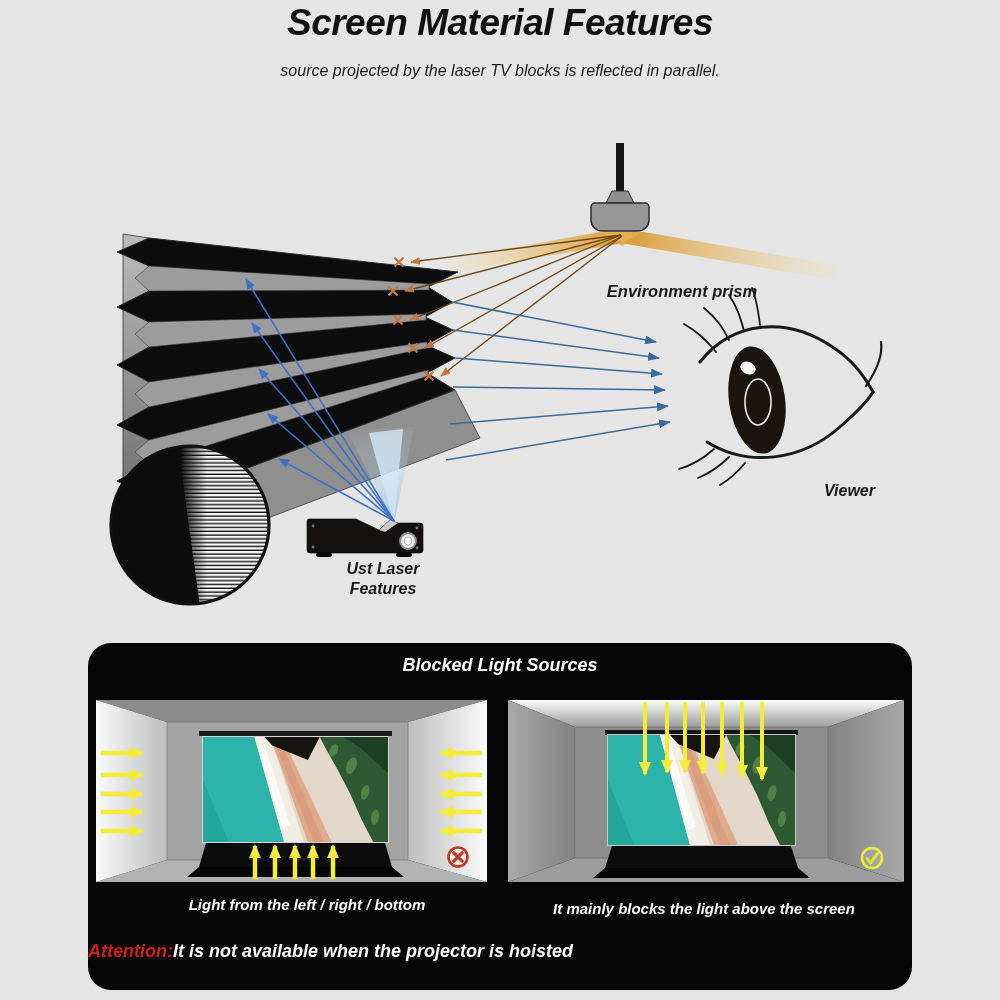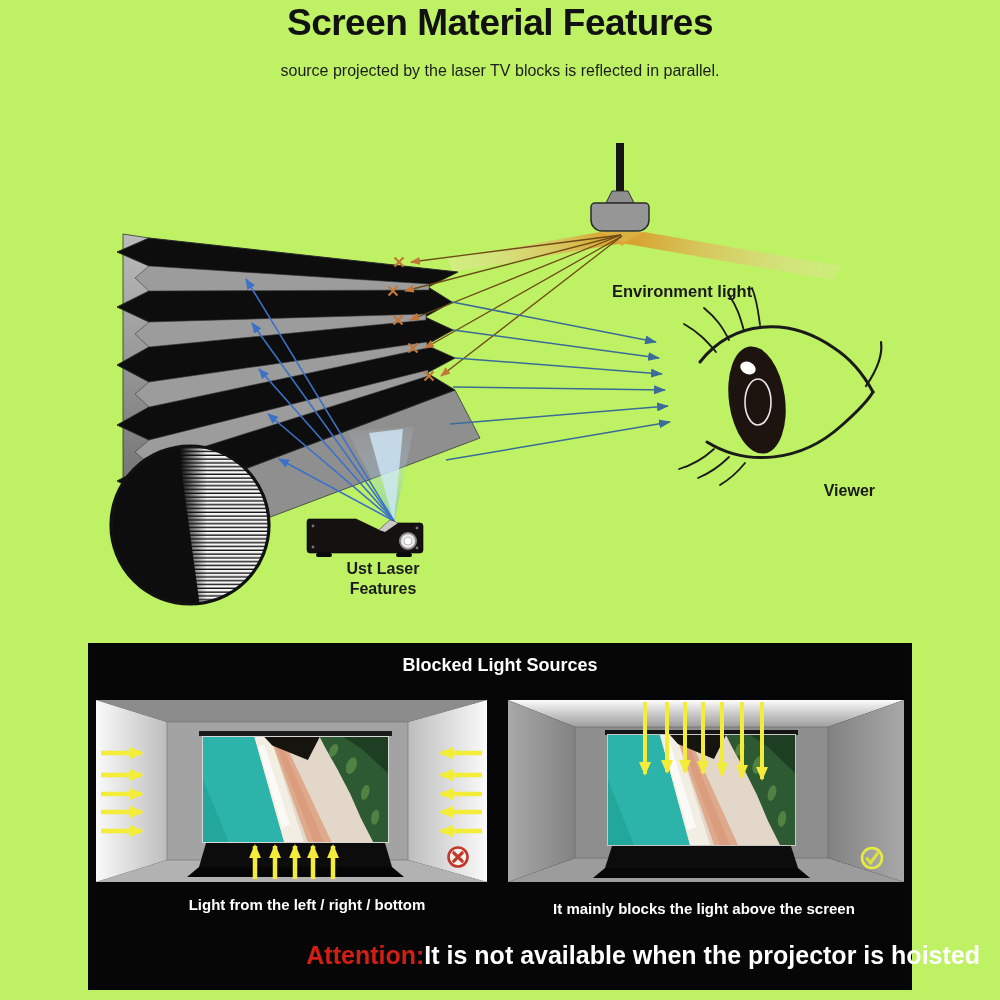--- a/index.html
+++ b/index.html
@@ -1,34 +1,34 @@
 <!DOCTYPE html>
 <html><head>
 <meta charset="utf-8">
 <style>
   html,body{margin:0;padding:0;background:#fff;}
-  #page{position:relative;width:1000px;height:1000px;background:#bef264;overflow:hidden;
-        font-family:"Liberation Sans",sans-serif;}
+  #page{position:relative;width:1000px;height:1000px;background:#e5e5e5;overflow:hidden;
+        font-family:"Liberation Sans",sans-serif;font-style:italic;}
   .abs{position:absolute;}
   #main-title{top:2px;left:0;width:1000px;text-align:center;font-size:37px;font-weight:bold;
               letter-spacing:-0.5px;color:#111;}
   #subtitle{top:60px;left:100px;width:800px;text-align:center;font-size:16px;line-height:21px;color:#1c1c1c;}
   .diagram-label{font-weight:bold;color:#1a1a1a;text-align:center;}
   #env-label{top:282px;left:572px;width:220px;font-size:16.5px;}
   #viewer-label{top:482px;left:760px;width:115px;font-size:16px;text-align:right;}
   #proj-label{top:559px;left:308px;width:150px;font-size:16px;line-height:20px;}
-  #blocked-panel{top:643px;left:88px;width:824px;height:347px;background:#060606;}
+  #blocked-panel{top:643px;left:88px;width:824px;height:347px;background:#060606;border-radius:23px;}
   #panel-title{top:12px;left:0;width:824px;text-align:center;color:#fff;font-size:18px;font-weight:bold;}
   .room{top:57px;}
   #room-left{left:8px;}
   #room-right{left:420px;}
   .caption{color:#fff;font-weight:bold;font-size:15px;line-height:19px;text-align:center;}
   #caption-left{top:252px;left:15px;width:408px;}
   #caption-right{top:256px;left:416px;width:400px;}
-  #attention{top:298px;left:0;width:892px;text-align:right;font-size:25px;font-weight:bold;color:#fff;}
+  #attention{top:298px;left:0;width:892px;text-align:left;font-size:18px;font-weight:bold;color:#fff;}
   #attention .red{color:#d21f14;}
   svg{display:block;}
 </style>
 </head>
 <body>
 
 <div id="page">
 
   <div id="main-title" class="abs">Screen Material Features</div>
   <div id="subtitle" class="abs">
@@ -178,21 +178,21 @@
         <path d="M760,325 C758,310 757,300 752,288"></path>
       </g>
       <g stroke-width="1.8">
         <path d="M714,449 C703,459 693,465 679,469"></path>
         <path d="M729,457 C719,467 710,473 698,478"></path>
         <path d="M745,463 C737,473 730,479 720,485"></path>
       </g>
     </g>
   </svg>
 
-  <div id="env-label" class="abs diagram-label">Environment light</div>
+  <div id="env-label" class="abs diagram-label">Environment prism</div>
   <div id="viewer-label" class="abs diagram-label">Viewer</div>
   <div id="proj-label" class="abs diagram-label">
     <div>Ust Laser</div>
     <div>Features</div>
   </div>
 
   <svg width="0" height="0" style="position:absolute" aria-hidden="true">
     <defs>
       <symbol id="beach" viewBox="0 0 187 110" preserveAspectRatio="none">
         <rect width="187" height="110" fill="#e3d7c9"></rect>

